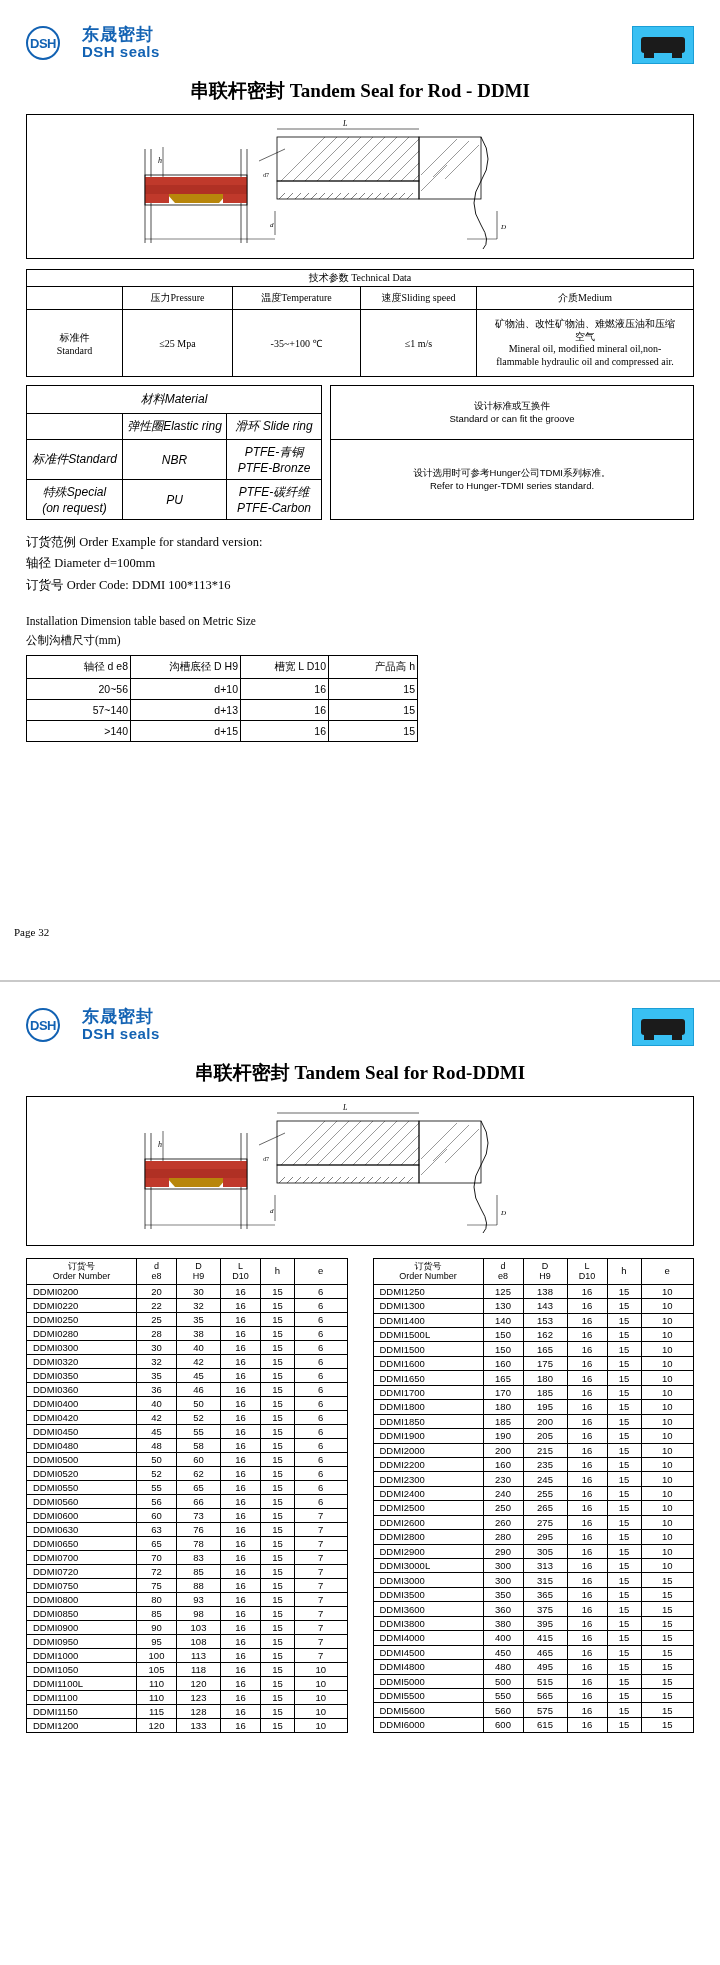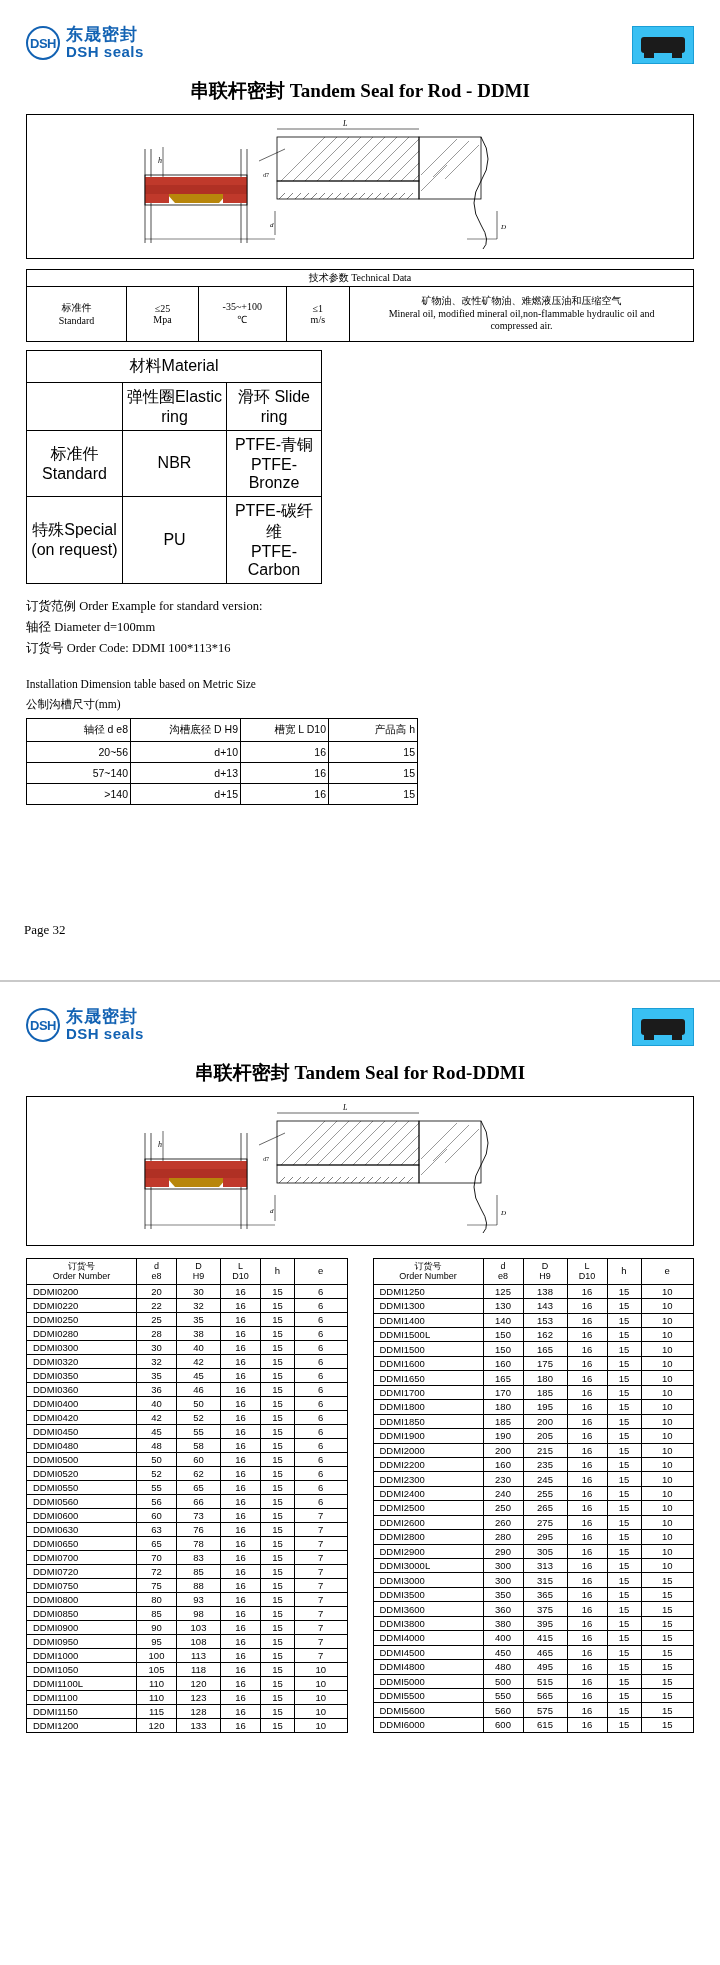--- a/index.html
+++ b/index.html
@@ -15,21 +15,21 @@
     position:relative;
     background:#fff;
     padding:0 26px;
   }
   .page-1 { height:980px; }
   .page-2 { height:985px; }
   .page-sep { height:0; border-top:2px solid #c9c9c9; margin:0; }
 
   
   .hdr { display:flex; align-items:flex-start; justify-content:space-between; padding-top:26px; }
-  .logo-wrap { display:flex; align-items:center; gap:6px; }
+  .logo-wrap { display:flex; align-items:center; gap:22px; }
   .logo-mark {
     width:34px; height:34px; border-radius:50%;
     border:2px solid #1262b3;
     display:flex; align-items:center; justify-content:center;
     font-family:"Liberation Sans", sans-serif;
     font-weight:bold; font-size:13px; color:#1262b3;
     letter-spacing:-0.5px;
   }
   .logo-text { line-height:1.05; }
   .logo-cn {
@@ -75,31 +75,31 @@
   .tbl { width:100%; font-family:"Liberation Sans", sans-serif; }
   .tbl td, .tbl th { border:1px solid #000; text-align:center; vertical-align:middle; }
 
   .tech-title { font-size:10px; padding:5px 0; }
   .tech-hdr td { font-size:10px; padding:4px 2px; }
   .tech-row td { font-size:10px; padding:8px 18px; }
   .tech-medium { font-size:6.5px; line-height:1.25; padding:4px 4px; text-align:left; }
 
   .mat-wrap { display:flex; gap:8px; margin-top:8px; }
   .mat-tbl { width:296px; }
-  .mat-tbl td { font-size:16px; padding:4px 2px; }
+  .mat-tbl td { font-size:12px; padding:4px 2px;font-style:italic; }
   .note-tbl { flex:1; }
   .note-tbl td { font-size:9.5px; padding:4px 4px; line-height:1.3; }
 
   .order-block { margin-top:12px; font-size:12.5px; line-height:1.7; }
   .install-note { margin-top:16px; font-size:11.5px; line-height:1.7; }
 
   .dim-tbl { width:392px; margin-top:4px; }
   .dim-tbl td { font-size:10.5px; padding:4px 2px;text-align:right; }
 
-  .page-num { position:absolute; left:24px; bottom:42px; font-size:13px; }
+  .page-num { position:absolute; left:14px; bottom:42px; font-size:11px; }
 
   
   .ord-wrap { display:flex; gap:25px; margin-top:12px; }
   .ord-tbl { width:334px; font-family:"Liberation Sans", sans-serif; }
   .ord-tbl td, .ord-tbl th { border:1px solid #000; text-align:center; font-size:9.5px; padding:1px 0; }
   .ord-tbl th { font-weight:normal; line-height:1.15; padding:2px 0; }
   .ord-tbl td.name { text-align:left; padding-left:6px; }
   .two-line { display:block; font-size:9px; line-height:1.15; }
 </style>
 </head>
@@ -200,20 +200,27 @@
       <line x1="440" y1="124" x2="470" y2="124" stroke="#000" stroke-width="0.5"></line>
       <line x1="118" y1="124" x2="248" y2="124" stroke="#000" stroke-width="0.5"></line>
     </svg>
   </div>
 
   <table class="tbl" style="margin-top:10px;font-family:Liberation Serif, serif;">
     <tbody>
         <tr class="tech-title">
       <td colspan="5">技术参数 Technical Data</td>
     </tr>
+    <tr class="tech-hdr">
+      <td style="width:96px;"></td>
+      <td style="width:110px;">压力Pressure</td>
+      <td style="width:128px;">温度Temperature</td>
+      <td style="width:116px;">速度Sliding speed</td>
+      <td>介质Medium</td>
+    </tr>
     <tr class="tech-row">
       <td>标准件Standard</td>
       <td>≤25 Mpa</td>
       <td>-35~+100 ℃</td>
       <td>≤1 m/s</td>
       <td class="tech-medium">
         <div>矿物油、改性矿物油、难燃液压油和压缩空气</div>
         <div>Mineral oil, modified mineral oil,non-flammable hydraulic oil and compressed air.</div>
       </td>
     </tr>
@@ -237,20 +244,36 @@
         <td>PTFE-青铜<br>PTFE-Bronze</td>
       </tr>
       <tr>
         <td style="height:32px;">特殊Special<br>(on request)</td>
         <td>PU</td>
         <td>PTFE-碳纤维<br>PTFE-Carbon</td>
       </tr>
     </tbody>
       </table>
 
+    <table class="tbl note-tbl">
+      <tbody>
+          <tr>
+        <td style="height:42px;">
+          <div>设计标准或互换件</div>
+          <div>Standard or can fit the groove</div>
+        </td>
+      </tr>
+      <tr>
+        <td style="height:62px;">
+          <div>设计选用时可参考Hunger公司TDMI系列标准。</div>
+          <div>Refer to Hunger-TDMI series standard.</div>
+        </td>
+      </tr>
+    </tbody>
+      </table>
   </div>
 
   <div class="order-block">
     <div>订货范例  Order Example for standard version:</div>
     <div>轴径  Diameter d=100mm</div>
     <div>订货号 Order Code: DDMI 100*113*16</div>
   </div>
 
   <div class="install-note">
     <div>Installation Dimension table based on Metric Size</div>

